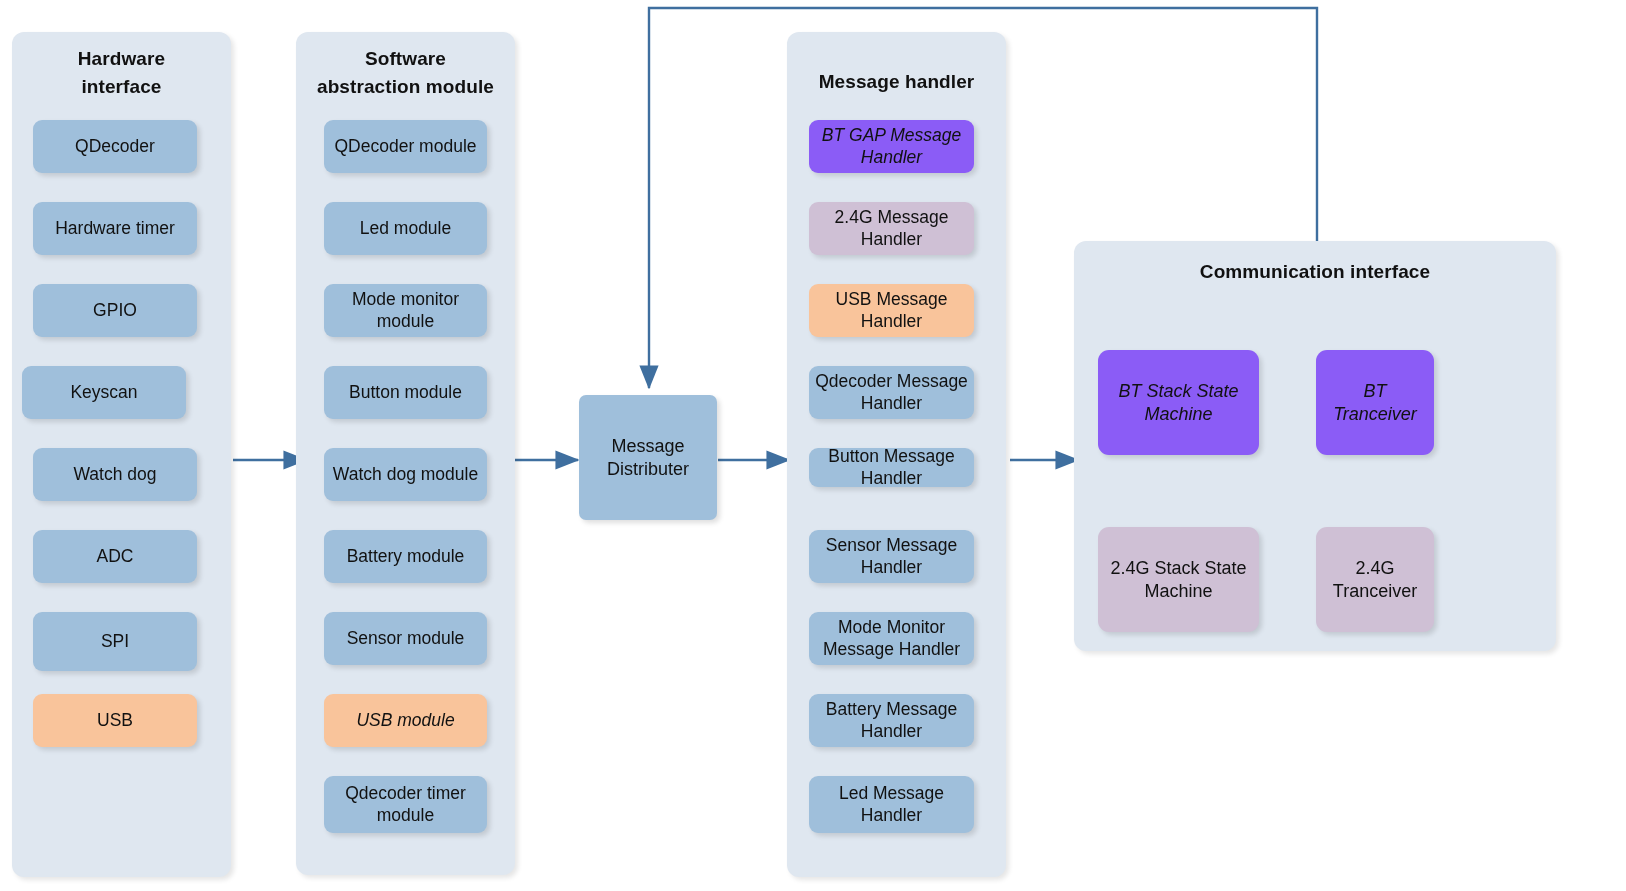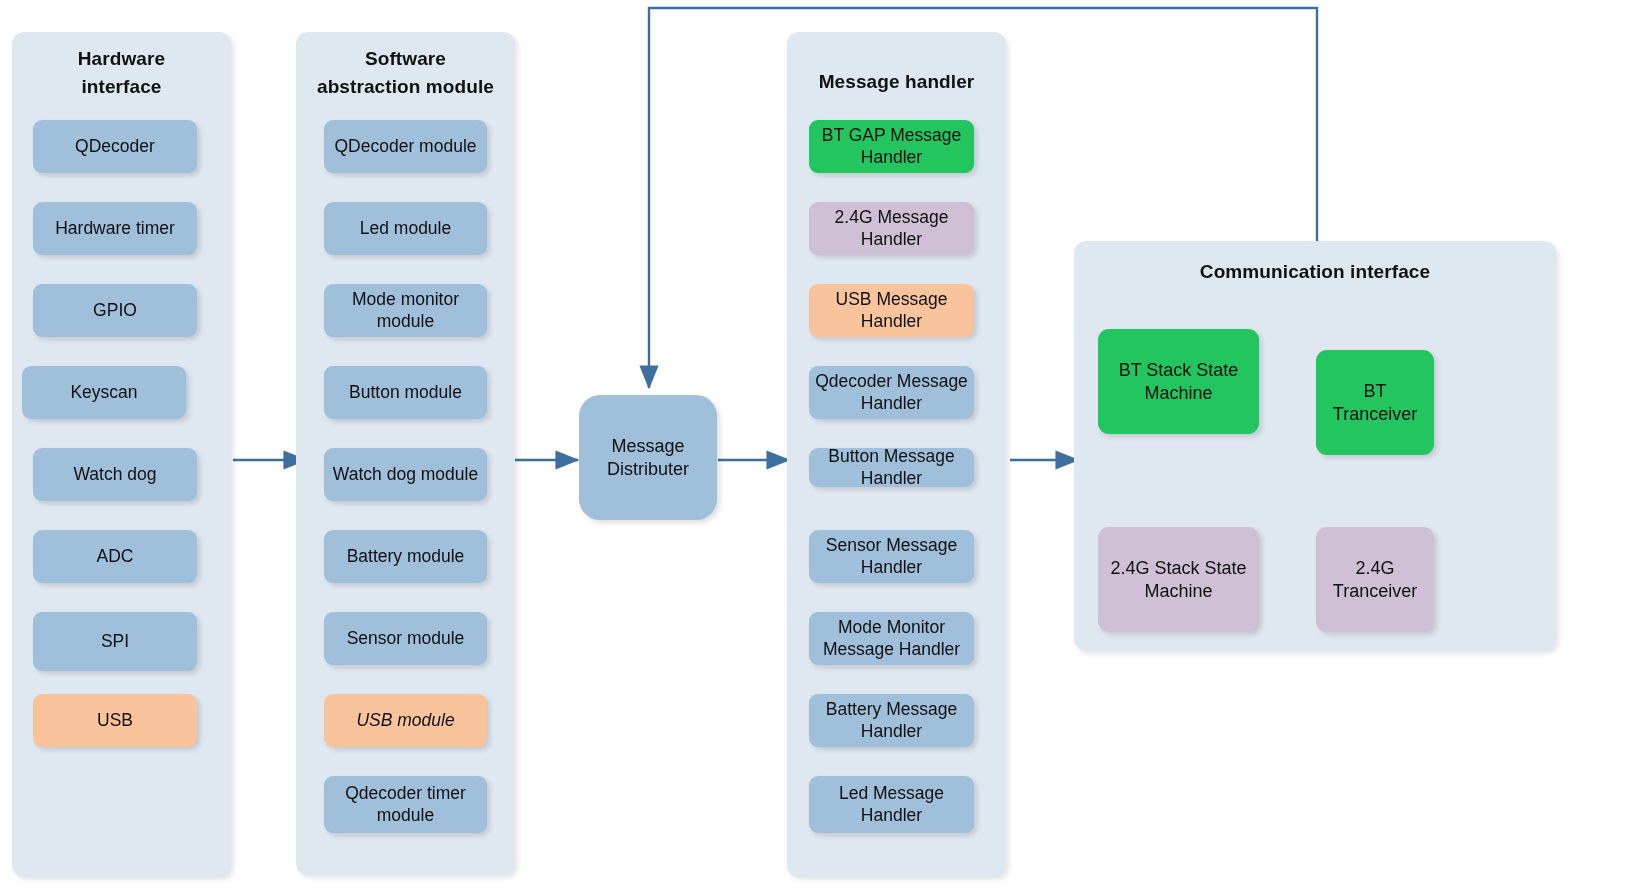--- a/index.html
+++ b/index.html
@@ -47,21 +47,21 @@
     justify-content: center;
     text-align: center;
     font-size: 17.5px;
     color: #111111;
     line-height: 1.25;
     padding: 2px 6px;
     box-shadow: 3px 3px 5px rgba(0,0,0,0.13);
   }
   .blue   { background: #9fbfdb; }
   .orange { background: #f9c49b; }
-  .gray   { background: #22c55e; }
+  .gray   { background: #8b5cf6; font-style: italic; }
   .purple { background: #cfc0d5; }
 
   .box.big {
     font-size: 18px;
     border-radius: 11px;
   }
   
   #wires {
     position: absolute;
     left: 0;
@@ -147,21 +147,21 @@
   <div class="box blue" style="left:318px; top:120px; width:163px; height:53px;">QDecoder module</div>
   <div class="box blue" style="left:318px; top:202px; width:163px; height:53px;">Led module</div>
   <div class="box blue" style="left:318px; top:284px; width:163px; height:53px;">Mode monitor module</div>
   <div class="box blue" style="left:318px; top:366px; width:163px; height:53px;">Button module</div>
   <div class="box blue" style="left:318px; top:448px; width:163px; height:53px;">Watch dog module</div>
   <div class="box blue" style="left:318px; top:530px; width:163px; height:53px;">Battery module</div>
   <div class="box blue" style="left:318px; top:612px; width:163px; height:53px;">Sensor module</div>
   <div class="box orange" style="left:318px; top:694px; width:163px; height:53px;font-style:italic;">USB module</div>
   <div class="box blue" style="left:318px; top:776px; width:163px; height:57px;">Qdecoder timer module</div>
 
-  <div class="box blue big" style="left:573px; top:395px; width:138px; height:125px; border-radius:21px;">Message Distributer</div>
+  <div class="box blue big" style="left:573px; top:395px; width:138px; height:125px; border-radius:7px;">Message Distributer</div>
 
   <div class="panel" style="left:781px; top:32px; width:219px; height:845px;">
   </div>
   <div class="panel-title" style="left:781px; top:68px; width:219px;">
     <div>Message handler</div>
   </div>
 
   <div class="box gray" style="left:803px; top:120px; width:165px; height:53px;">BT GAP Message Handler</div>
   <div class="box purple" style="left:803px; top:202px; width:165px; height:53px;">2.4G Message Handler</div>
   <div class="box orange" style="left:803px; top:284px; width:165px; height:53px;">USB Message Handler</div>
@@ -171,18 +171,18 @@
   <div class="box blue" style="left:803px; top:612px; width:165px; height:53px;">Mode Monitor Message Handler</div>
   <div class="box blue" style="left:803px; top:694px; width:165px; height:53px;">Battery Message Handler</div>
   <div class="box blue" style="left:803px; top:776px; width:165px; height:57px;">Led Message Handler</div>
 
   <div class="panel" style="left:1068px; top:241px; width:482px; height:410px;">
   </div>
   <div class="panel-title" style="left:1068px; top:258px; width:482px;">
     <div>Communication interface</div>
   </div>
 
-  <div class="box gray big" style="left:1092px; top:329px; width:161px; height:105px;">BT Stack State Machine</div>
+  <div class="box gray big" style="left:1092px; top:350px; width:161px; height:105px;">BT Stack State Machine</div>
   <div class="box gray big" style="left:1310px; top:350px; width:118px; height:105px;">BT Tranceiver</div>
   <div class="box purple big" style="left:1092px; top:527px; width:161px; height:105px;">2.4G Stack State Machine</div>
   <div class="box purple big" style="left:1310px; top:527px; width:118px; height:105px;">2.4G Tranceiver</div>
 
 </div>
 
 </body></html>

